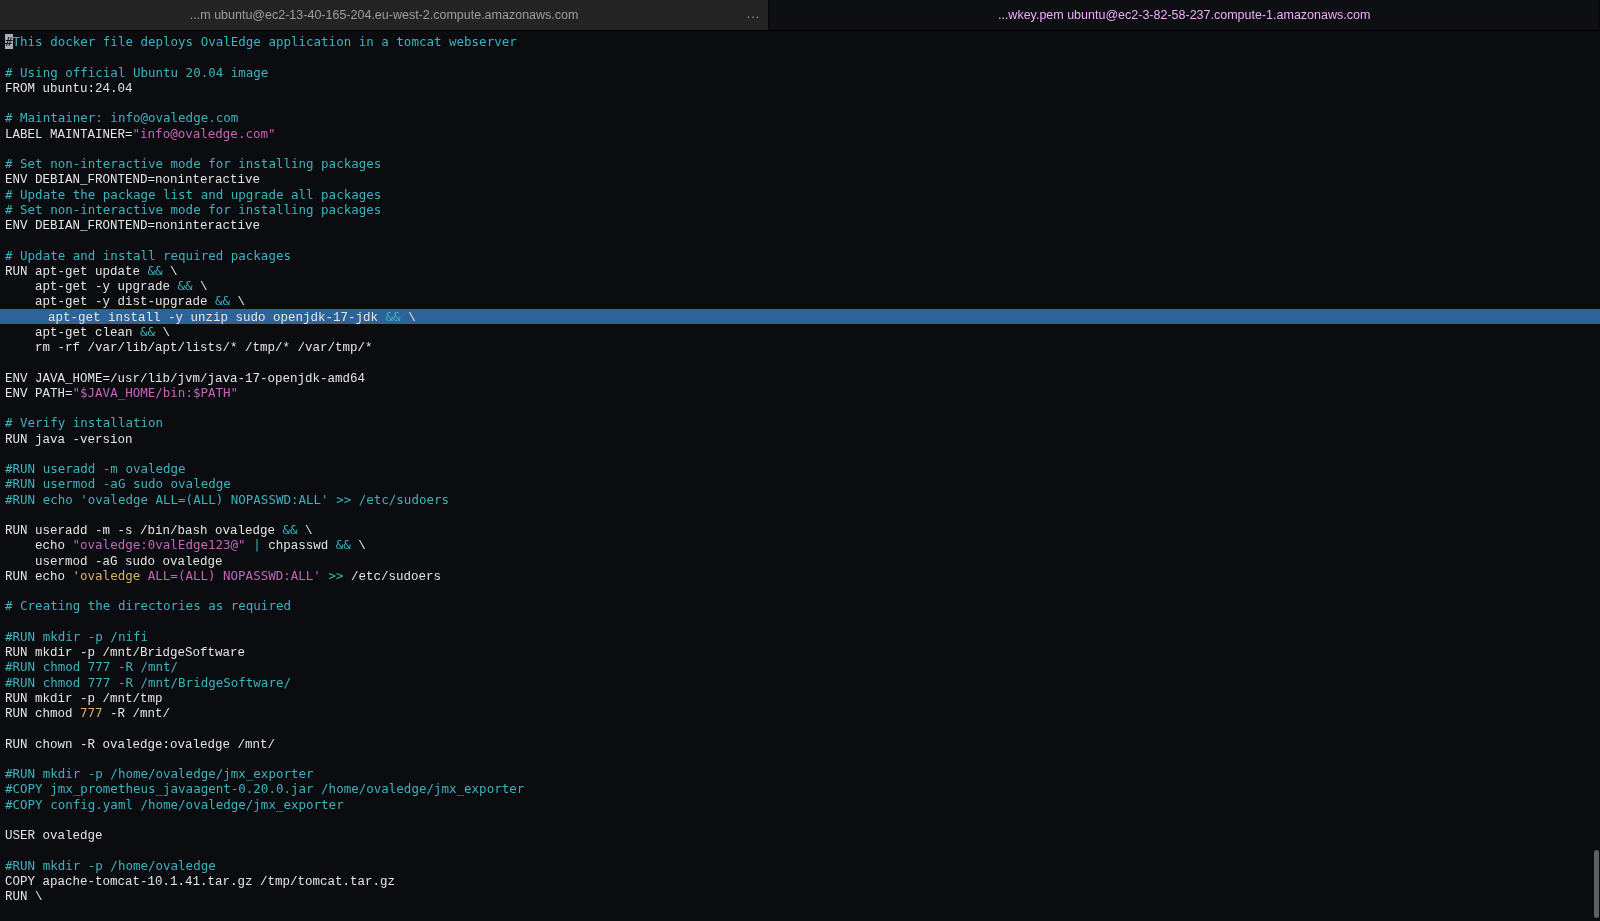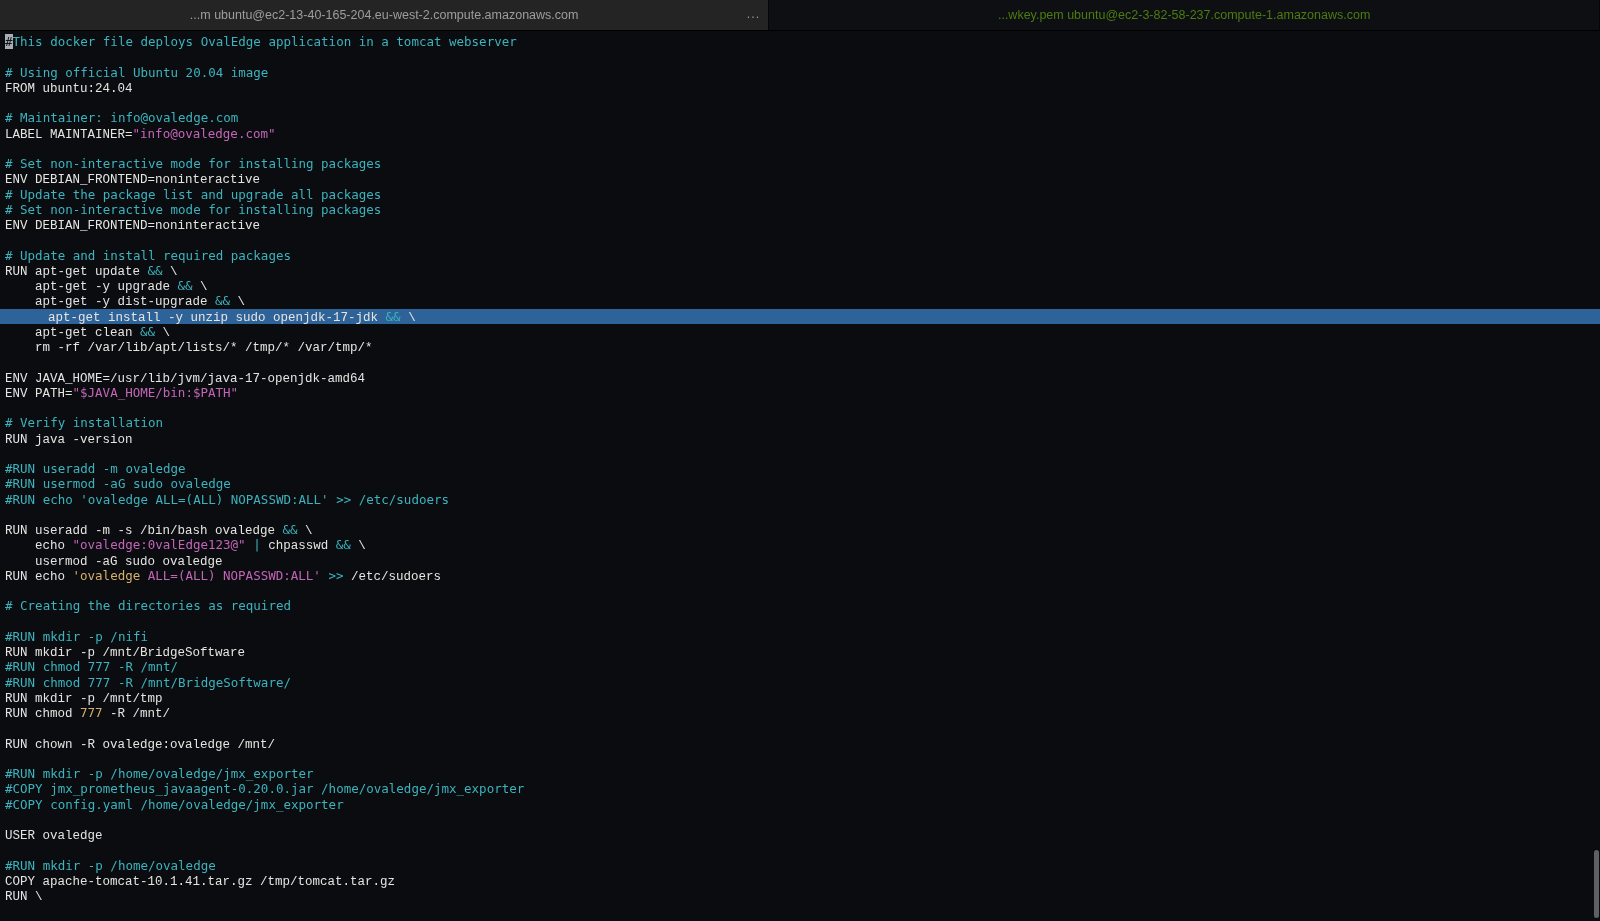--- a/index.html
+++ b/index.html
@@ -32,21 +32,21 @@
     background: #242425;
     border-right: 1px solid #060606;
     color: #9d9d9d;
     font-size: 12.5px;
     white-space: nowrap;
     overflow: hidden;
     cursor: default;
   }
   .tab.active {
     background: #0d0f12;
-    color: #4d7c0f;
+    color: #f0abfc;
     flex: 1.08 1 0;
   }
   .tab-title {
     overflow: hidden;
     text-overflow: ellipsis;
     padding: 0 22px;
   }
   .tab-overflow {
     position: absolute;
     right: 8px;

